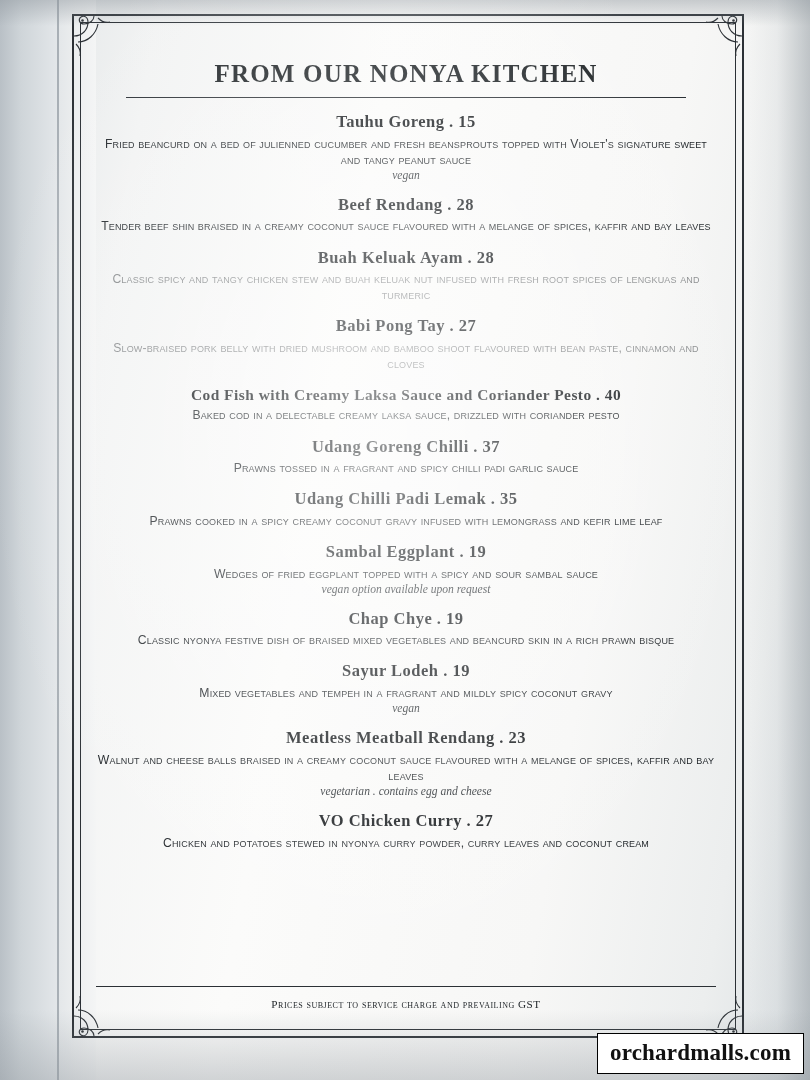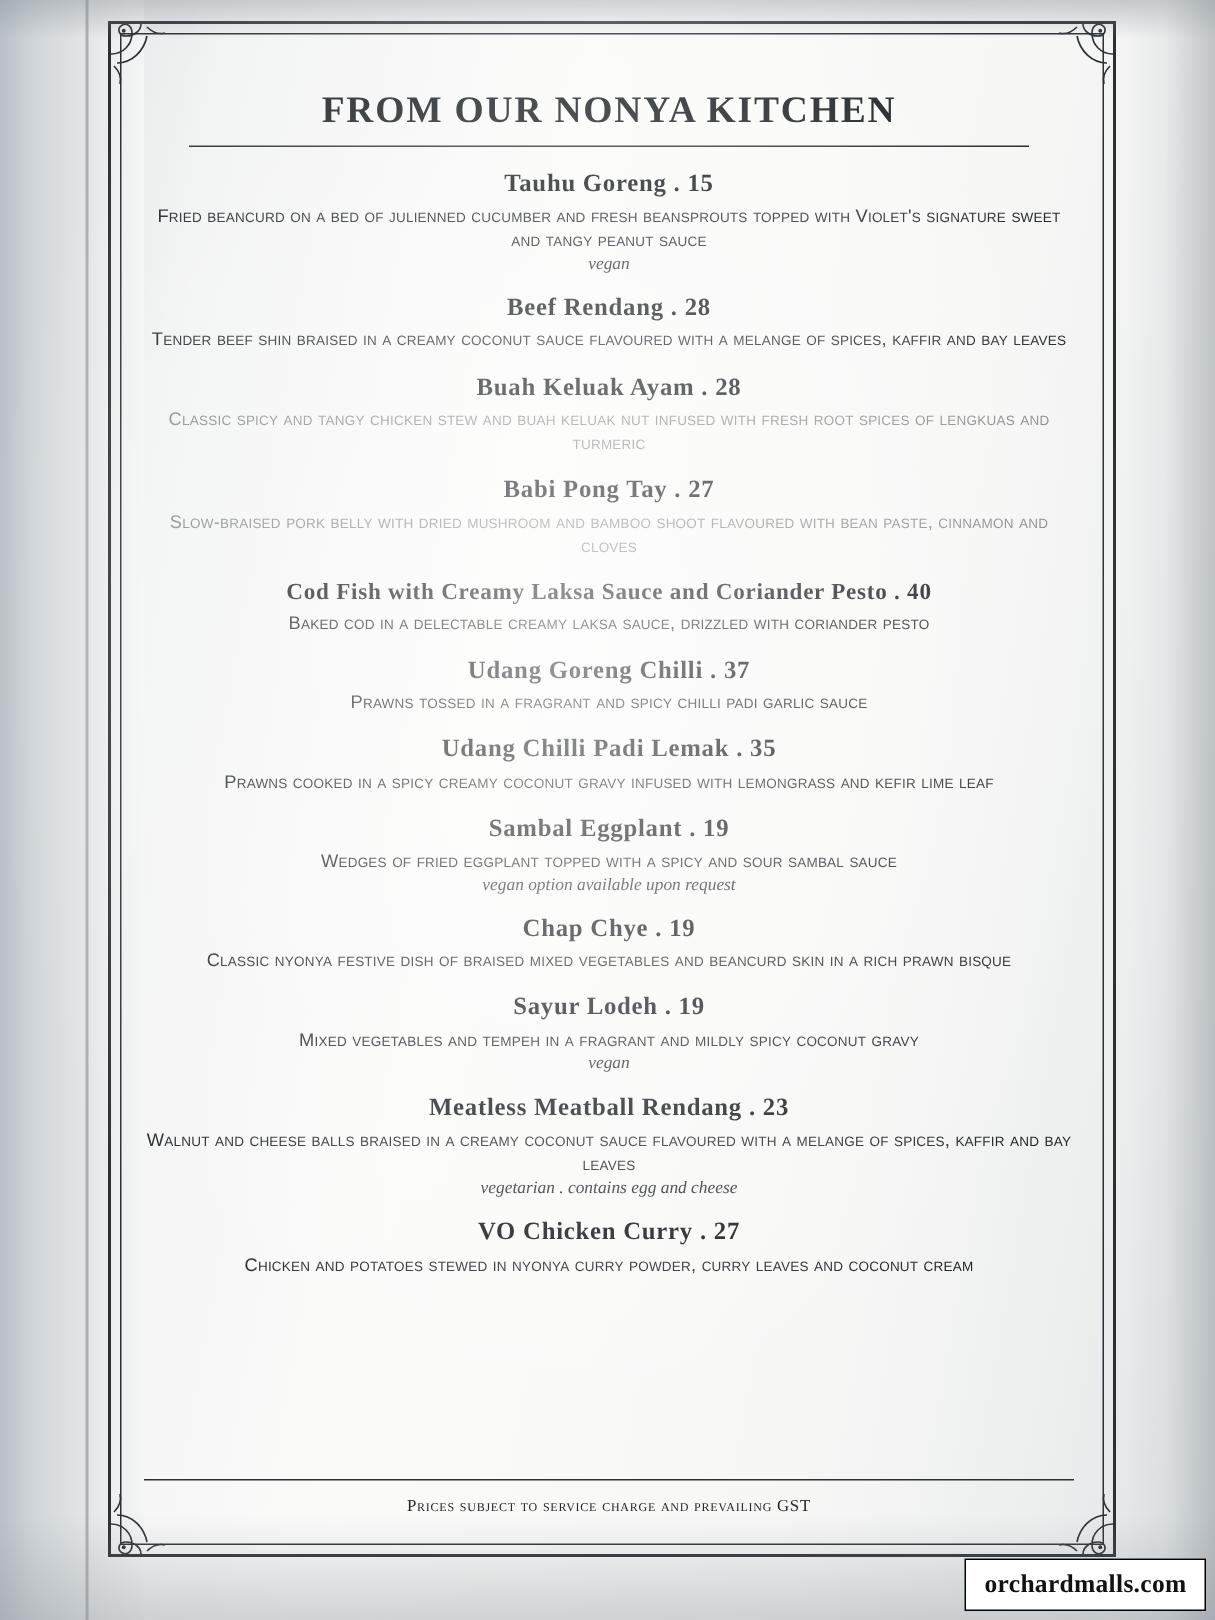--- a/index.html
+++ b/index.html
@@ -164,21 +164,21 @@
 
   
   #watermark {
     position: absolute;
     right: 6px;
     bottom: 6px;
     background: #ffffff;
     border: 1px solid #000000;
     padding: 6px 12px 7px 12px;
     font-family: "Liberation Serif", serif;
-    font-size: 17px;
+    font-size: 23px;
     font-weight: bold;
     color: #111111;
     letter-spacing: 0.2px;
   }
 </style>
 </head>
 <body>
 
 <div id="photo">
   <div id="left-gutter"></div>

